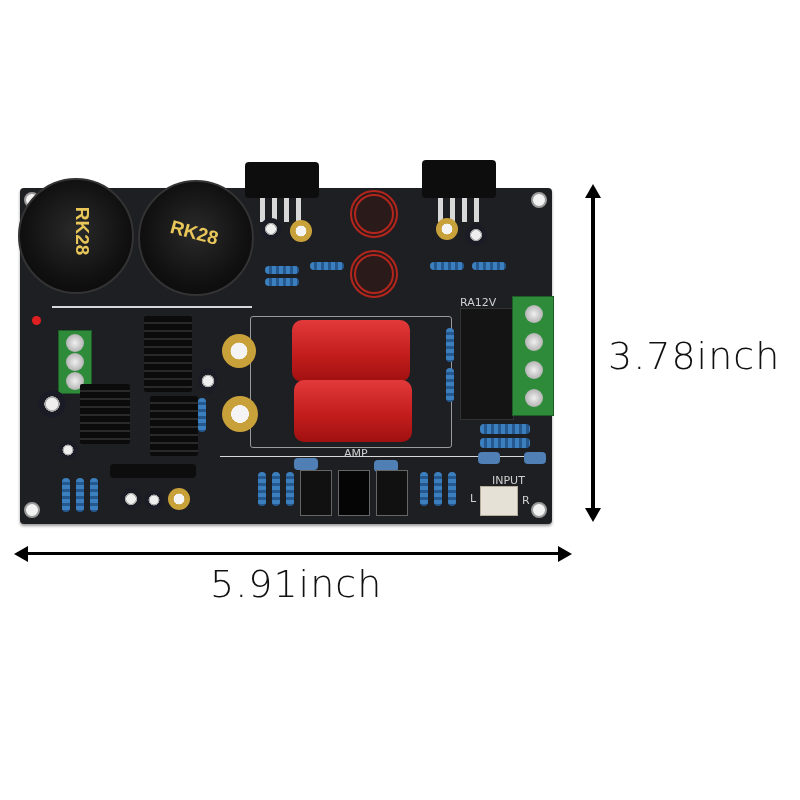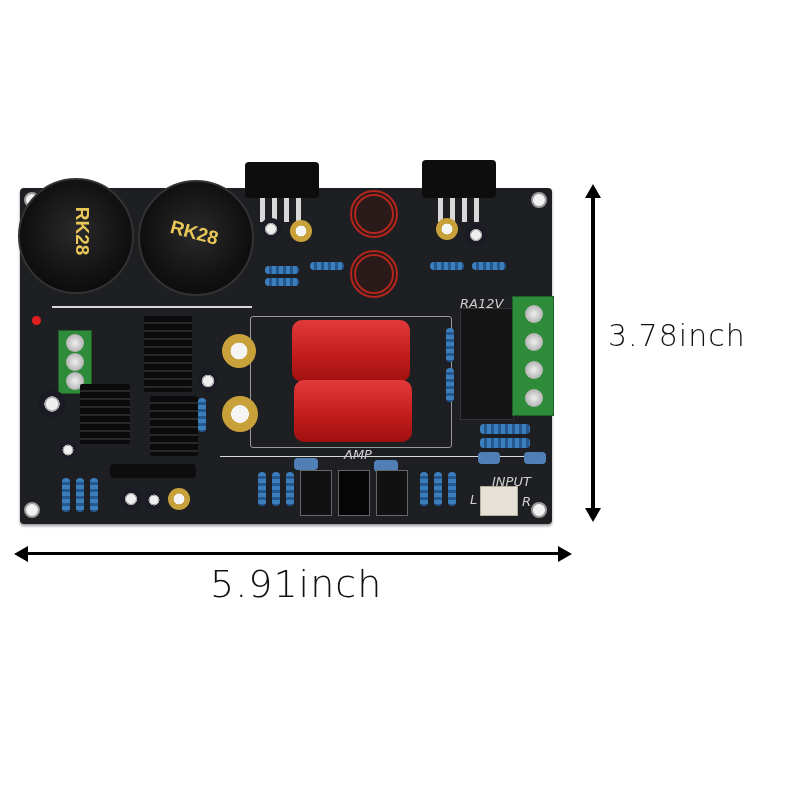--- a/index.html
+++ b/index.html
@@ -23,21 +23,21 @@
   .terminal{position:absolute;background:#2e8b3a;border:1px solid #1c5e25;}
   .screw{position:absolute;width:18px;height:18px;border-radius:50%;background:radial-gradient(#f0f0f0,#9b9b9b);}
   .heatsink{position:absolute;background:repeating-linear-gradient(#0b0b0b 0 6px,#2a2a2a 6px 8px);border-radius:2px;}
   .relay{position:absolute;background:#141414;border:1px solid #333;}
   .socket{position:absolute;background:#111;border:1px solid #666;}
   .blue-box{position:absolute;background:#4f7fb5;border-radius:4px;}
   .connector{position:absolute;background:#e6e1d6;border:1px solid #b6ad9a;}
   .led{position:absolute;width:9px;height:9px;border-radius:50%;background:#e02020;}
   .arrow-line{position:absolute;background:#000;}
   .dim-label{position:absolute;font-family:"DejaVu Sans",sans-serif;font-weight:300;color:#111;letter-spacing:1px;}
-  .pcb-text{position:absolute;color:#cfcfcf;font-size:13px;font-family:"DejaVu Sans",sans-serif;font-style:italic;}
+  .pcb-text{position:absolute;color:#cfcfcf;font-size:11px;font-family:"DejaVu Sans",sans-serif;}
 </style>
 </head>
 <body>
 
 <div id="pcb" class="abs">
 
   <div class="hole" style="left:4px;top:4px"></div>
   <div class="hole" style="left:511px;top:4px"></div>
   <div class="hole" style="left:4px;top:314px"></div>
   <div class="hole" style="left:511px;top:314px"></div>
@@ -144,13 +144,13 @@
   <div class="abs" style="left:0;top:0;width:0;height:0;border-top:8px solid transparent;border-bottom:8px solid transparent;border-right:14px solid #000;"></div>
   <div class="abs" style="right:0;top:0;width:0;height:0;border-top:8px solid transparent;border-bottom:8px solid transparent;border-left:14px solid #000;"></div>
 </div>
 <div class="dim-label" style="left:210px;top:562px;font-size:38px;">5.91inch</div>
 
 <div class="abs" style="left:585px;top:184px;width:16px;height:338px;">
   <div class="arrow-line" style="left:6px;top:10px;width:4px;height:318px"></div>
   <div class="abs" style="left:0;top:0;width:0;height:0;border-left:8px solid transparent;border-right:8px solid transparent;border-bottom:14px solid #000;"></div>
   <div class="abs" style="left:0;bottom:0;width:0;height:0;border-left:8px solid transparent;border-right:8px solid transparent;border-top:14px solid #000;"></div>
 </div>
-<div class="dim-label" style="left:608px;top:318px;font-size:30px;">3.78inch</div>
+<div class="dim-label" style="left:608px;top:334px;font-size:38px;">3.78inch</div>
 
 </body></html>

